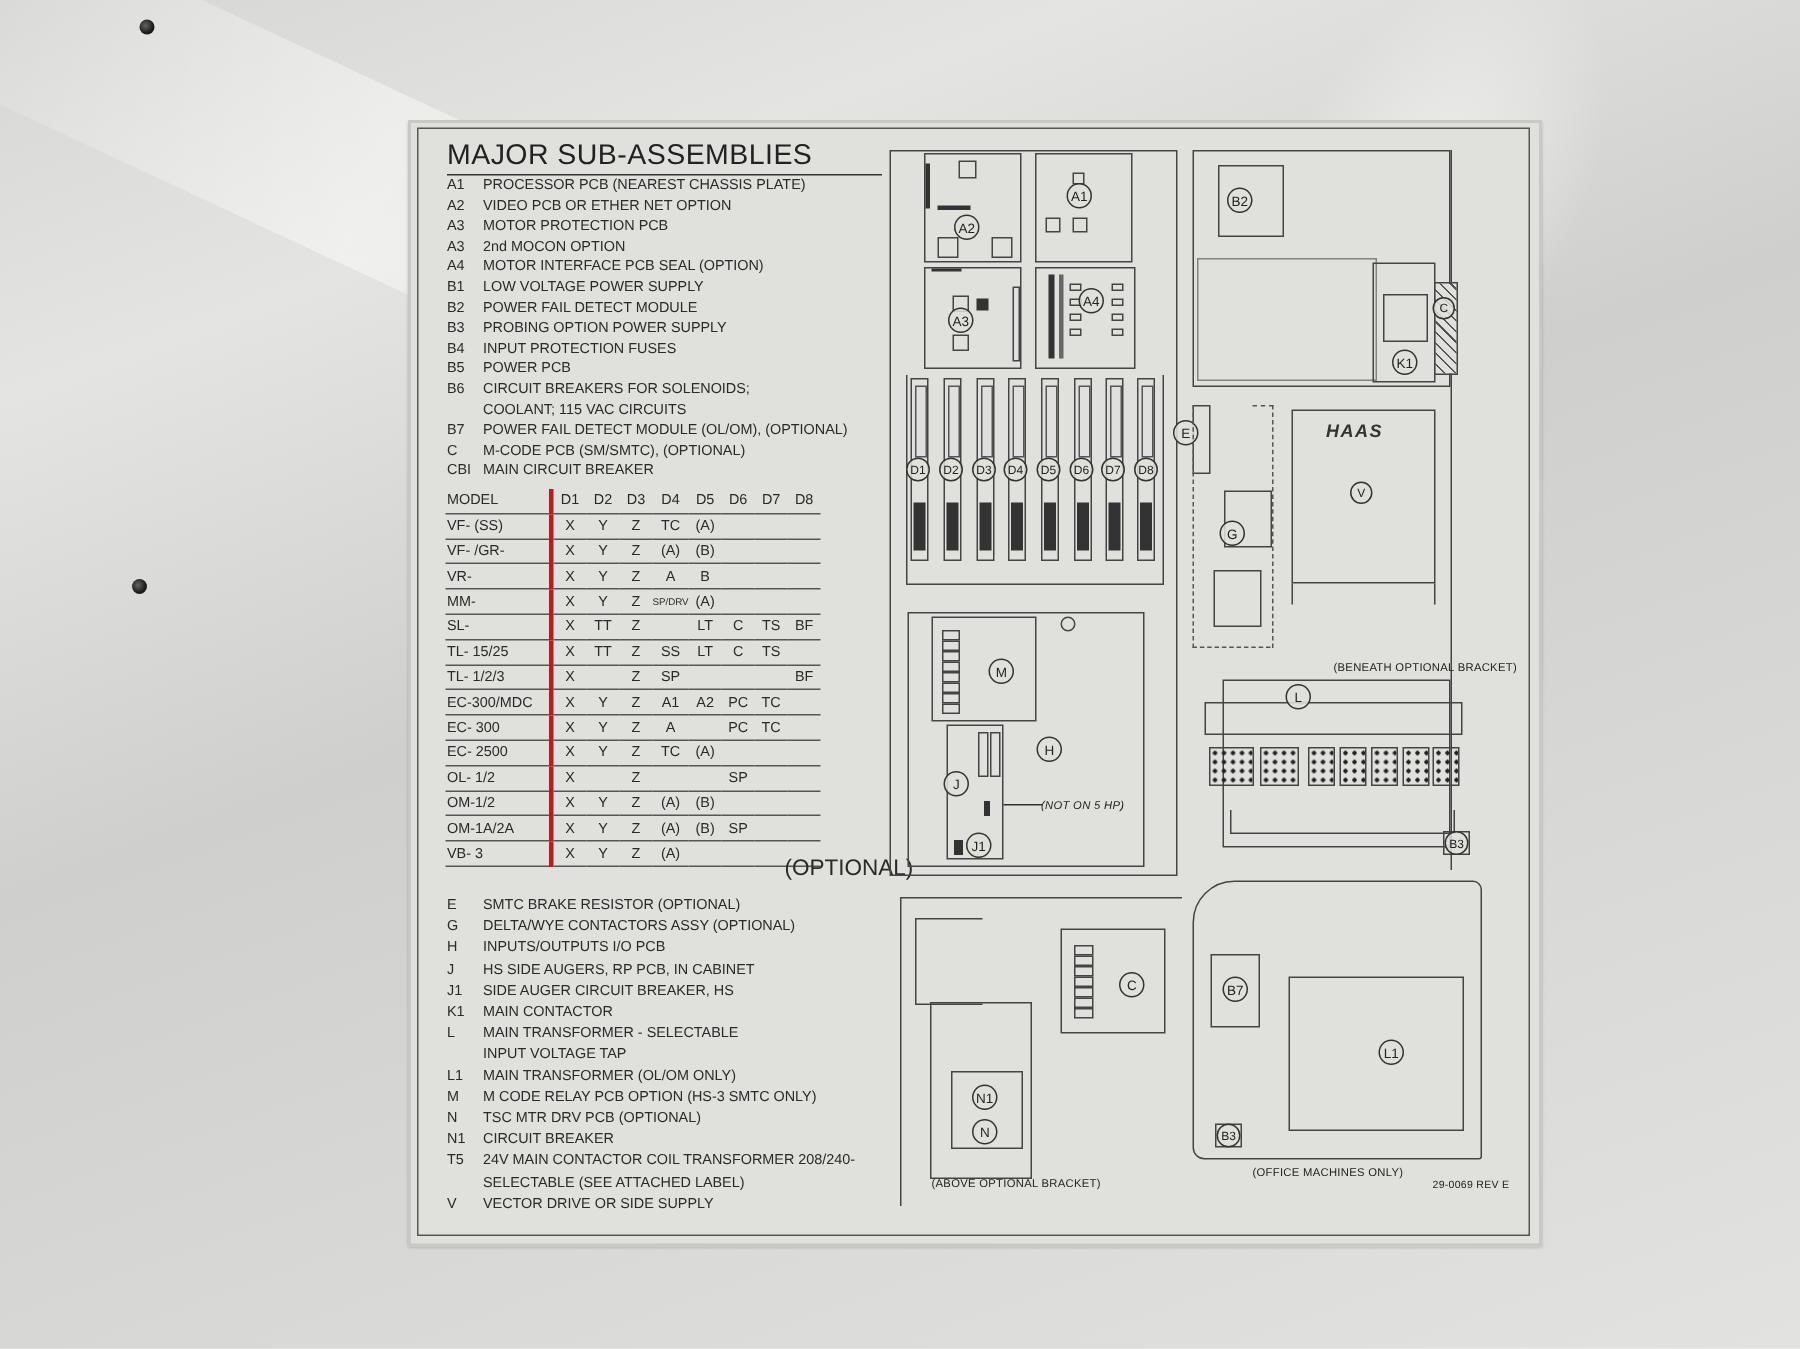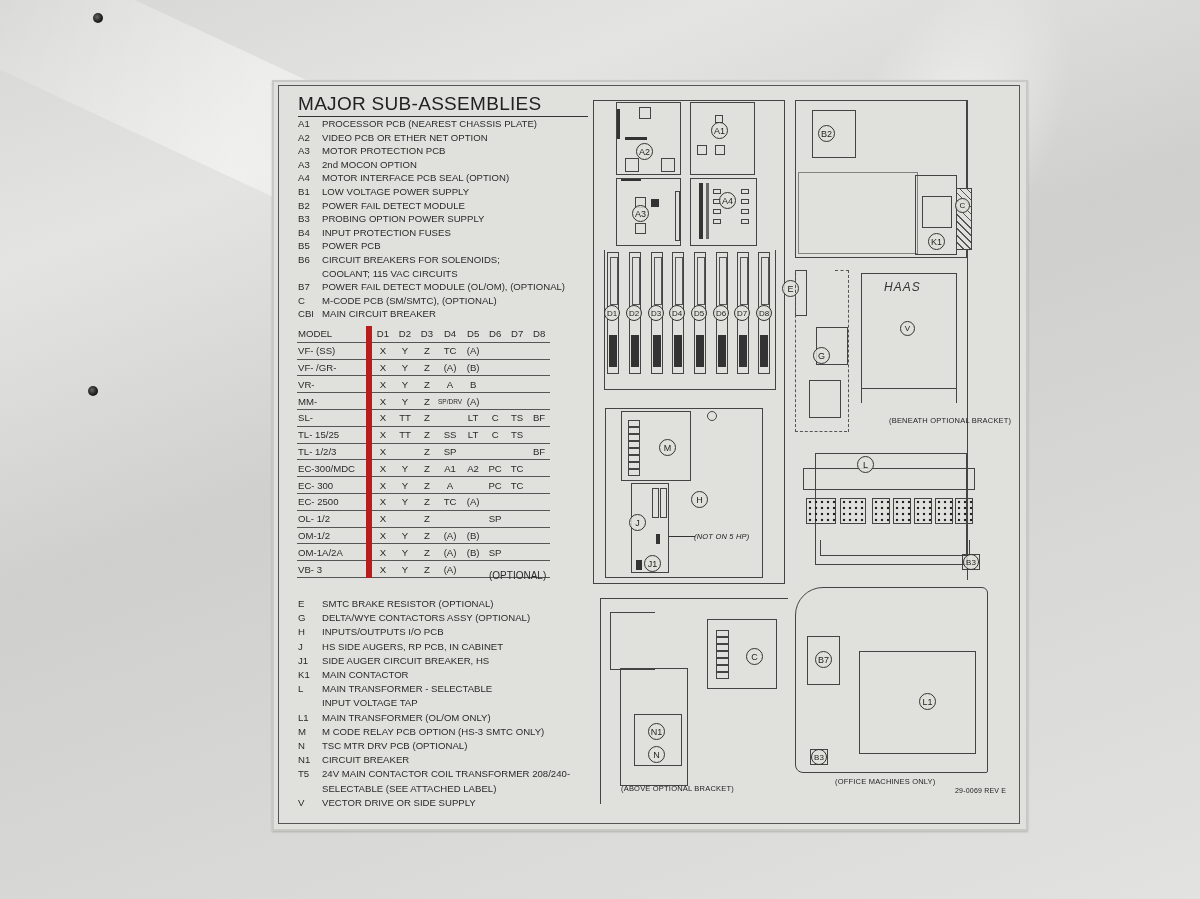--- a/index.html
+++ b/index.html
@@ -37,39 +37,39 @@
   .legend .code { width:24px; display:inline-block; }
   .legend .row.cont .code { visibility:hidden; }
   .model-table {
     position:absolute; left:297px; top:326px; border-collapse:collapse; font-size:9.6px; color:#2a2a2a;
   }
   .model-table th, .model-table td {
     padding:0; height:15.8px; text-align:center; font-weight:normal;
     border-bottom:1px solid #555;
   }
   .model-table th:first-child, .model-table td:first-child {
-    text-align:left; width:68px; border-right:6px solid #b91c1c; padding-left:1px;
+    text-align:left; width:68px; border-right:3px solid #b91c1c; padding-left:1px;
   }
   .model-table th:not(:first-child), .model-table td:not(:first-child) { width:22px; }
-  .optional-note { position:absolute; left:489px; top:570px; font-size:10px; color:#2a2a2a; }
+  .optional-note { position:absolute; left:523px; top:570px; font-size:15px; color:#2a2a2a; }
   .legend2 { top:597px; }
   .ln { position:absolute; border:1.3px solid #444; box-sizing:border-box; }
   .dash { position:absolute; border:1.3px dashed #555; box-sizing:border-box; }
   .circ {
     position:absolute; border:1px solid #333; border-radius:50%; font-size:9px; color:#222;
     display:flex; align-items:center; justify-content:center; background:rgba(224,224,220,0.85);
     width:17px; height:17px; box-sizing:border-box;
   }
   .cap { position:absolute; font-size:7.5px; color:#222; letter-spacing:0.2px; white-space:nowrap; }
   .slot { position:absolute; width:12px; height:122px; border:1.2px solid #444; box-sizing:border-box; }
   .slot .inner { position:absolute; left:2px; top:4px; width:6px; height:46px; border:1px solid #555; }
   .slot .conn { position:absolute; left:1px; bottom:6px; width:8px; height:32px; background:#333; }
   .chip { position:absolute; border:1px solid #444; }
   .dark { position:absolute; background:#333; }
-  .haas { position:absolute; font-style:italic; font-weight:normal; font-size:12px; color:#333; letter-spacing:1px; }
+  .haas { position:absolute; font-style:italic; font-weight:bold; font-size:12px; color:#333; letter-spacing:1px; }
   .hatch { position:absolute; border:1px solid #444;
     background: repeating-linear-gradient(45deg,#e0e0dc 0 4px,#555 4px 5px); }
   .tb { position:absolute; width:18px; height:26px; border:1px solid #444; box-sizing:border-box;
     background: radial-gradient(circle,#222 1.3px,transparent 1.6px) 0 0/6px 6px; }
 </style>
 </head>
 <body>
 
 <div class="glare"></div>
 <div class="glare2"></div>
@@ -483,21 +483,21 @@
   <div class="dash" style="left:795px;top:270px;width:52px;height:162px;border-right:none;border-top:none;"></div>
   <div class="dash" style="left:835px;top:270px;width:14px;height:162px;border-left:none;border-bottom:none;"></div>
   <div class="ln" style="left:816px;top:327px;width:32px;height:38px;"></div>
   <div class="ln" style="left:809px;top:380px;width:32px;height:38px;"></div>
   <div class="circ" style="left:813px;top:347px;">G</div>
 
   <div class="ln" style="left:861px;top:273px;width:96px;height:116px;"></div>
   <div class="ln" style="left:861px;top:389px;width:96px;height:14px;border-top:none;border-bottom:none;"></div>
   <div class="haas" style="left:884px;top:280px;">HAAS</div>
   <div class="circ" style="left:900px;top:321px;width:15px;height:15px;font-size:8px;">V</div>
-  <div class="cap" style="left:849px;top:416px;padding-left:40px;">(BENEATH OPTIONAL BRACKET)</div>
+  <div class="cap" style="left:849px;top:440px;padding-left:40px;">(BENEATH OPTIONAL BRACKET)</div>
 
   <div class="ln" style="left:605px;top:408px;width:158px;height:170px;"></div>
   <div class="ln" style="left:621px;top:411px;width:70px;height:70px;">
     <div class="chip" style="left:6px;top:8px;width:10px;height:5px;"></div>
     <div class="chip" style="left:6px;top:15px;width:10px;height:5px;"></div>
     <div class="chip" style="left:6px;top:22px;width:10px;height:5px;"></div>
     <div class="chip" style="left:6px;top:29px;width:10px;height:5px;"></div>
     <div class="chip" style="left:6px;top:36px;width:10px;height:5px;"></div>
     <div class="chip" style="left:6px;top:43px;width:10px;height:5px;"></div>
     <div class="chip" style="left:6px;top:50px;width:10px;height:5px;"></div>

